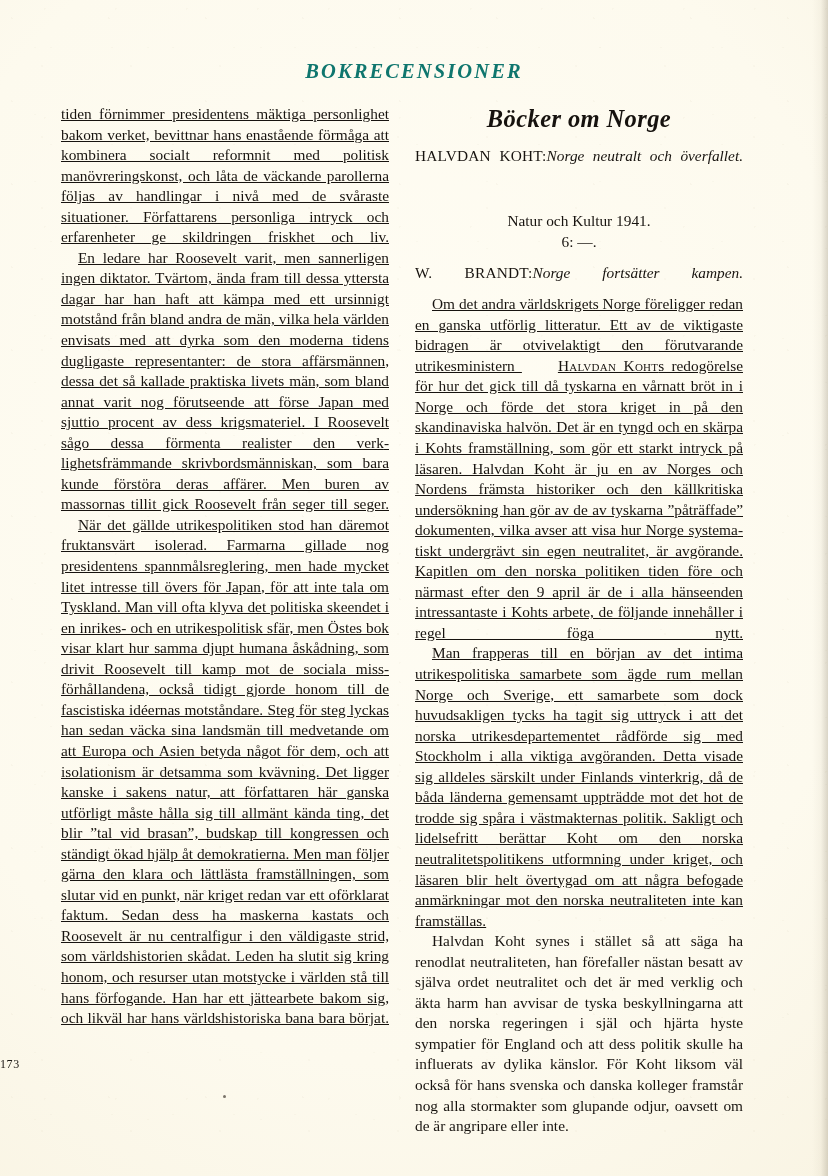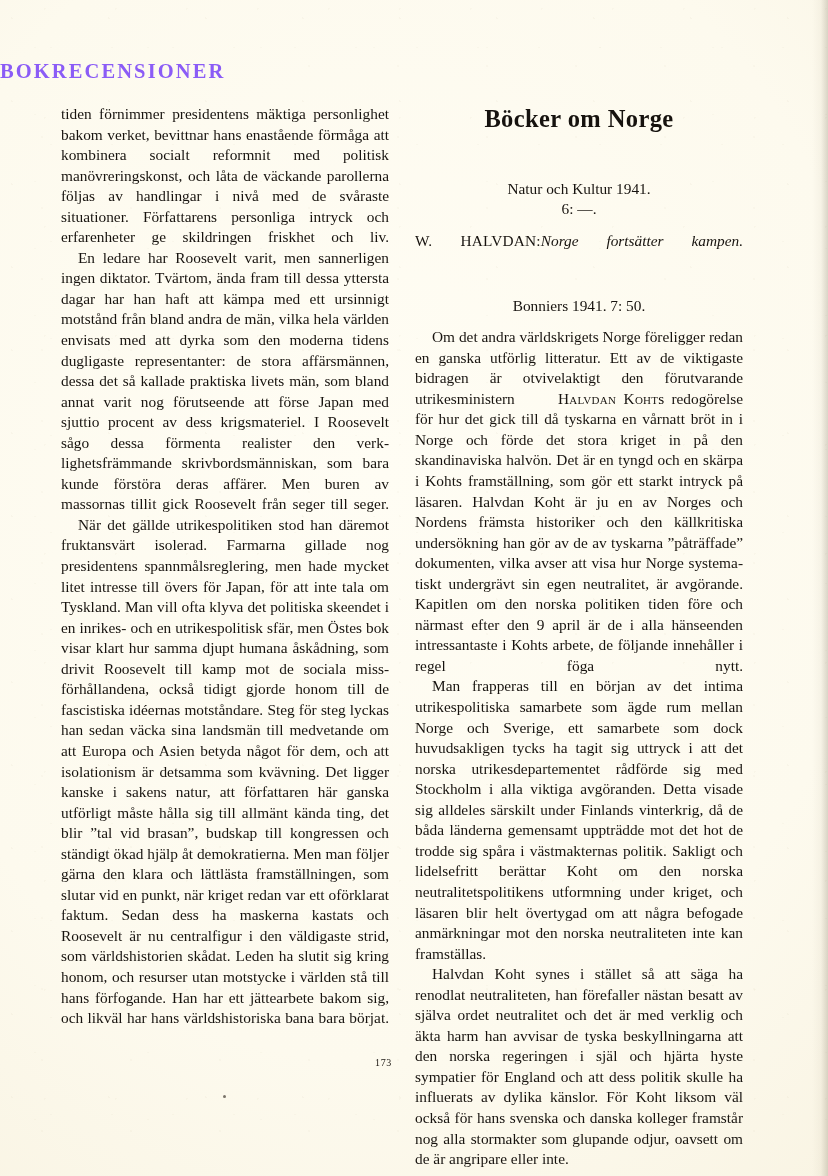--- a/index.html
+++ b/index.html
@@ -50,25 +50,26 @@
     position: absolute;
     inset: 0;
   }
 
   
   .running-head {
     position: absolute;
     top: 60px;
     left: 0;
     right: 0;
-    text-align: left;
+    text-align: center;
+    font-style: italic;
     font-weight: 700;
     font-size: 20.5px;
     letter-spacing: 2.1px;
-    color: #8b5cf6;
+    color: #0f766e;
   }
 
   
   .columns {
     position: absolute;
     top: 104px;
     left: 61px;
     width: 706px;
     display: flex;
     gap: 26px;
@@ -85,40 +86,41 @@
     text-align: justify;
     text-justify: inter-word;
     hyphens: manual;
     color: #17130f;
     -webkit-font-smoothing: antialiased;
   }
   .col p.indent { text-indent: 17px; }
   .col p.flush  { text-indent: 0; }
 
   
-  .col p.justify-all { text-align-last: justify; }
+  .col p.justify-all { text-align-last: justify; text-decoration: underline; }
   .col p.last-ragged { text-align-last: left; }
 
   .smallcaps {
     font-variant: small-caps;
     letter-spacing: .25px;
     margin-left: 36px;
   }
   .byline {
     display: inline;
     font-variant: small-caps;
     letter-spacing: .5px;
   }
   .sig-line {
     text-align: justify;
     text-align-last: justify;
   }
 
   
   .section-title {
+    font-style: italic;
     font-weight: 700;
     font-size: 24.5px;
     line-height: 30px;
     text-align: center;
     letter-spacing: .4px;
     margin: 0 0 12px 0;
     color: #16120e;
   }
   .bib {
     font-size: 15.35px;
@@ -132,22 +134,22 @@
   .bib .l1 { display: block; text-align: justify; text-align-last: justify; }
   .bib .l2 { display: block; text-align: center; margin-top: 45px; }
   .bib .l3 { display: block; text-align: center; }
 
   
   .folio {
     position: absolute;
     top: 1057px;
     left: 0;
     width: 767px;
-    text-align: center;
-    font-size: 10px;
+    text-align: left;
+    font-size: 12px;
     letter-spacing: .6px;
     color: #191511;
   }
 
   
   .speck {
     position: absolute;
     left: 223px;
     top: 1095px;
     width: 3px;
@@ -177,27 +179,27 @@
 
       <p class="indent justify-all">När det gällde utrikespolitiken stod han där­emot fruktansvärt isolerad. Farmarna gillade nog presidentens spannmålsreglering, men hade mycket litet intresse till övers för Japan, för att inte tala om Tyskland. Man vill ofta klyva det politiska skeendet i en inrikes- och en utrikespolitisk sfär, men Östes bok visar klart hur samma djupt humana åskådning, som drivit Roosevelt till kamp mot de sociala miss­förhållandena, också tidigt gjorde honom till de fascistiska idéernas motståndare. Steg för steg lyckas han sedan väcka sina landsmän till medvetande om att Europa och Asien betyda något för dem, och att isolationism är det­samma som kvävning. Det ligger kanske i sakens natur, att författaren här ganska utför­ligt måste hålla sig till allmänt kända ting, det blir ”tal vid brasan”, budskap till kongressen och ständigt ökad hjälp åt demokratierna. Men man följer gärna den klara och lättlästa fram­ställningen, som slutar vid en punkt, när kriget redan var ett oförklarat faktum. Sedan dess ha maskerna kastats och Roosevelt är nu cen­tralfigur i den väldigaste strid, som världs­historien skådat. Leden ha slutit sig kring honom, och resurser utan motstycke i världen stå till hans förfogande. Han har ett jätte­arbete bakom sig, och likväl har hans världs­historiska bana bara börjat.</p>
 
     </div>
 
     <div class="col">
 
       <div class="section-title">Böcker om Norge</div>
 
       <div class="bib">
+        <span class="l1"><span class="author">HALVDAN KOHT:</span><span class="title">Norge neutralt och över­fallet.</span></span>
         <span class="l2">Natur och Kultur 1941.</span>
         <span class="l3">6: —.</span>
       </div>
 
       <div class="bib">
-        <span class="l1"><span class="author">W. HALVDAN:</span><span class="title">Norge fortsätter kampen.</span></span>
-        <span class="l2">Bon­niers 1941. 7: 50.</span>
+        <span class="l1"><span class="author">W. BRANDT:</span><span class="title">Norge fortsätter kampen.</span></span>
       </div>
 
       <p class="indent justify-all"><span>Om det andra världskrigets Norge föreligger redan en ganska utförlig litteratur. Ett av de viktigaste bidragen är otvivelaktigt den förut­varande utrikesministern </span><span class="smallcaps">Halvdan Koht</span><span>s redo­görelse för hur det gick till då tyskarna en vårnatt bröt in i Norge och förde det stora kriget in på den skandinaviska halvön. Det är en tyngd och en skärpa i Kohts framställning, som gör ett starkt intryck på läsaren. Halvdan Koht är ju en av Norges och Nordens främsta historiker och den källkritiska undersökning han gör av de av tyskarna ”påträffade” doku­menten, vilka avser att visa hur Norge systema­tiskt undergrävt sin egen neutralitet, är av­görande. Kapitlen om den norska politiken tiden före och närmast efter den 9 april är de i alla hänseenden intressantaste i Kohts arbete, de följande innehåller i regel föga nytt.</span></p>
 
       <p class="indent justify-all">Man frapperas till en början av det intima utrikespolitiska samarbete som ägde rum mel­lan Norge och Sverige, ett samarbete som dock huvudsakligen tycks ha tagit sig uttryck i att det norska utrikesdepartementet rådförde sig med Stockholm i alla viktiga avgöranden. Detta visade sig alldeles särskilt under Finlands vinterkrig, då de båda länderna gemensamt uppträdde mot det hot de trodde sig spåra i västmakternas politik. Sakligt och lidelsefritt berättar Koht om den norska neutralitetspoli­tikens utformning under kriget, och läsaren blir helt övertygad om att några befogade anmärkningar mot den norska neutraliteten inte kan framställas.</p>
 
       <p class="indent last-ragged">Halvdan Koht synes i stället så att säga ha renodlat neutraliteten, han förefaller nästan besatt av själva ordet neutralitet och det är med verklig och äkta harm han avvisar de tyska beskyllningarna att den norska rege­ringen i själ och hjärta hyste sympatier för England och att dess politik skulle ha influe­rats av dylika känslor. För Koht liksom väl också för hans svenska och danska kolleger framstår nog alla stormakter som glupande odjur, oavsett om de är angripare eller inte.</p>
     </div>
   </div>
 

